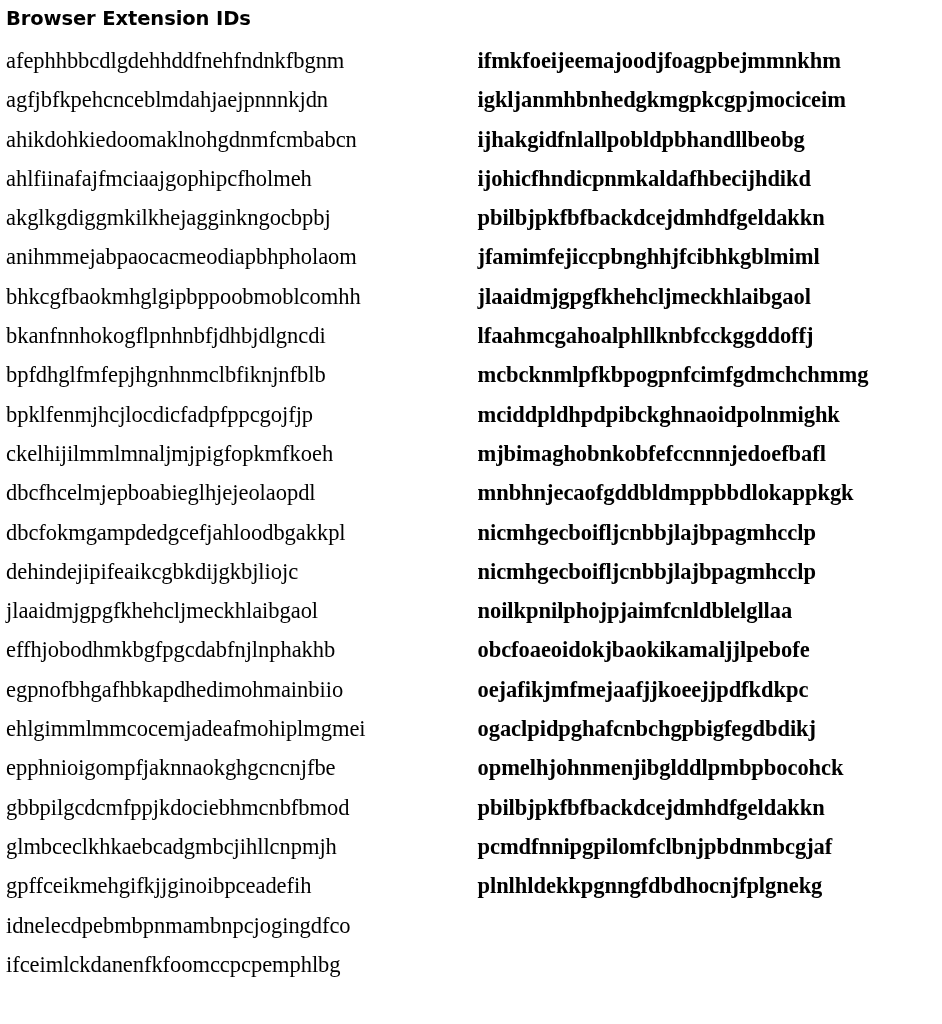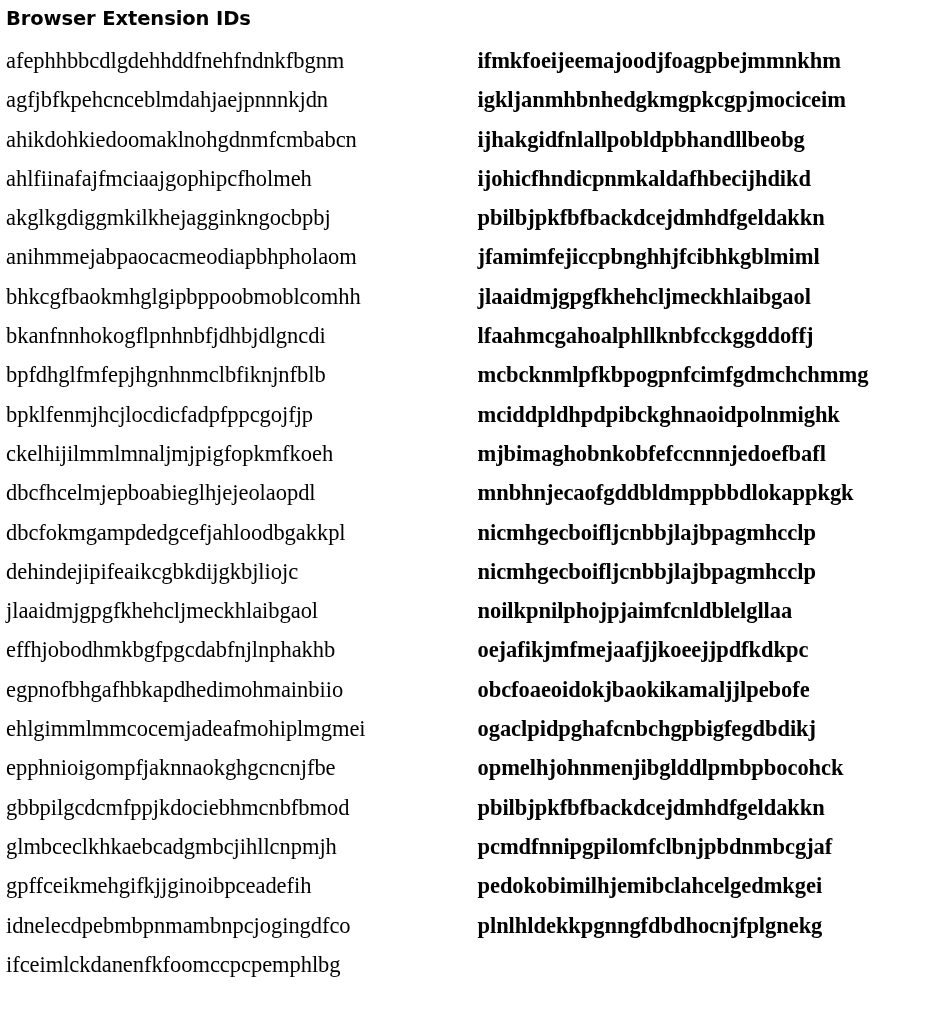--- a/index.html
+++ b/index.html
@@ -112,25 +112,24 @@
         <div class="id-item">jfamimfejiccpbnghhjfcibhkgblmiml</div>
         <div class="id-item">jlaaidmjgpgfkhehcljmeckhlaibgaol</div>
         <div class="id-item">lfaahmcgahoalphllknbfcckggddoffj</div>
         <div class="id-item">mcbcknmlpfkbpogpnfcimfgdmchchmmg</div>
         <div class="id-item">mciddpldhpdpibckghnaoidpolnmighk</div>
         <div class="id-item">mjbimaghobnkobfefccnnnjedoefbafl</div>
         <div class="id-item">mnbhnjecaofgddbldmppbbdlokappkgk</div>
         <div class="id-item">nicmhgecboifljcnbbjlajbpagmhcclp</div>
         <div class="id-item">nicmhgecboifljcnbbjlajbpagmhcclp</div>
         <div class="id-item">noilkpnilphojpjaimfcnldblelgllaa</div>
+        <div class="id-item">obcfoaeoidokjbaokikamaljjlpebofe</div>
         <div class="id-item">oejafikjmfmejaafjjkoeejjpdfkdkpc</div>
-        <div class="id-item">obcfoaeoidokjbaokikamaljjlpebofe</div>
         <div class="id-item">ogaclpidpghafcnbchgpbigfegdbdikj</div>
         <div class="id-item">opmelhjohnmenjibglddlpmbpbocohck</div>
         <div class="id-item">pbilbjpkfbfbackdcejdmhdfgeldakkn</div>
         <div class="id-item">pcmdfnnipgpilomfclbnjpbdnmbcgjaf</div>
-        <div class="id-item">pedokobimilhjemibclahcelgedmkgei</div>
         <div class="id-item">plnlhldekkpgnngfdbdhocnjfplgnekg</div>
       </div>
 
   </div>
 
 </div>
 
 </body></html>

